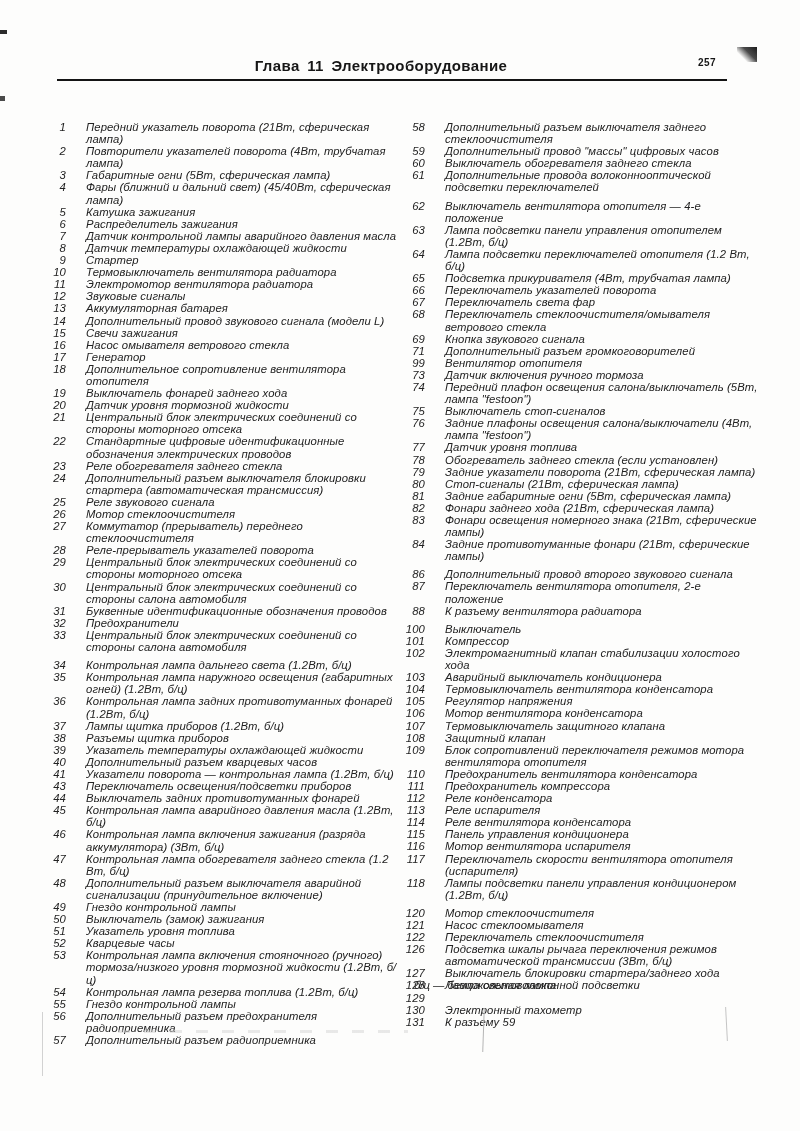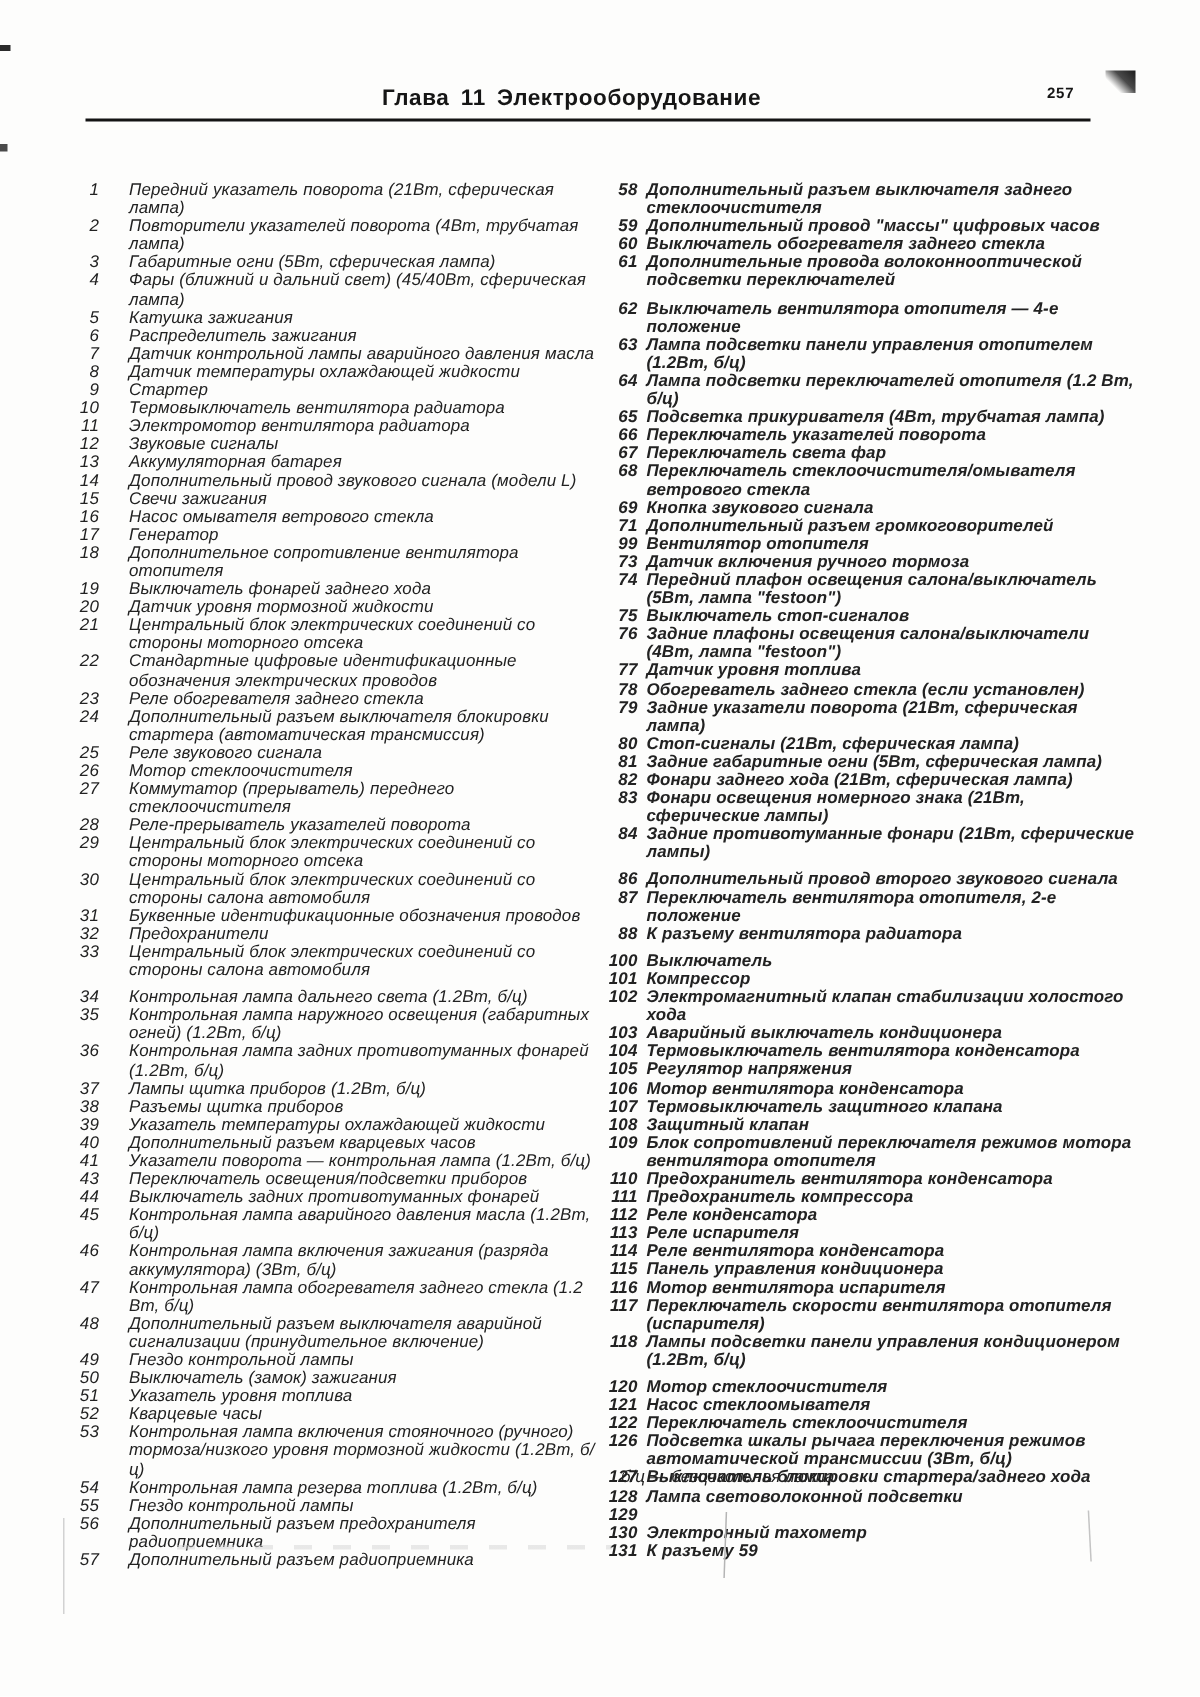--- a/index.html
+++ b/index.html
@@ -24,27 +24,27 @@
   .subtitle {
     position:absolute; top:88px; left:57px; width:670px;
     text-align:center; font-weight:bold; font-size:13px; color:#1a1a1a;
   }
   .col {
     position:absolute; top:121px;
     font-style:italic; font-size:11.3px; line-height:12.1px;
     color:#222; letter-spacing:0.1px;
   }
   .col-left  { left:53px;  width:350px; }
-  .col-right { left:396px; width:363px;font-weight:bold; }
+  .col-right { left:396px; width:363px; }
   .row { display:flex; align-items:flex-start; }
   .row.gap { margin-top:6px; }
   .num { flex:0 0 13px; text-align:right; white-space:nowrap; }
   .col-right .num { flex:0 0 29px; }
   .txt { margin-left:20px; flex:1; }
-  .col-right .txt { margin-left:6px; }
+  .col-right .txt { margin-left:20px; }
   .footnote {
     position:absolute; left:414px; top:979px;
     font-style:italic; font-size:11.3px; color:#222;
   }
   .artifact { position:absolute; pointer-events:none; }
   .smudge-tr {
     left:737px; top:47px; width:20px; height:15px;
     background:linear-gradient(225deg,#1c1c1c 0%,#4a4a4a 40%,rgba(120,120,120,0) 72%);
   }
   .mark-left-1 { left:0; top:30px; width:7px; height:4px; background:#2b2b2b; }

